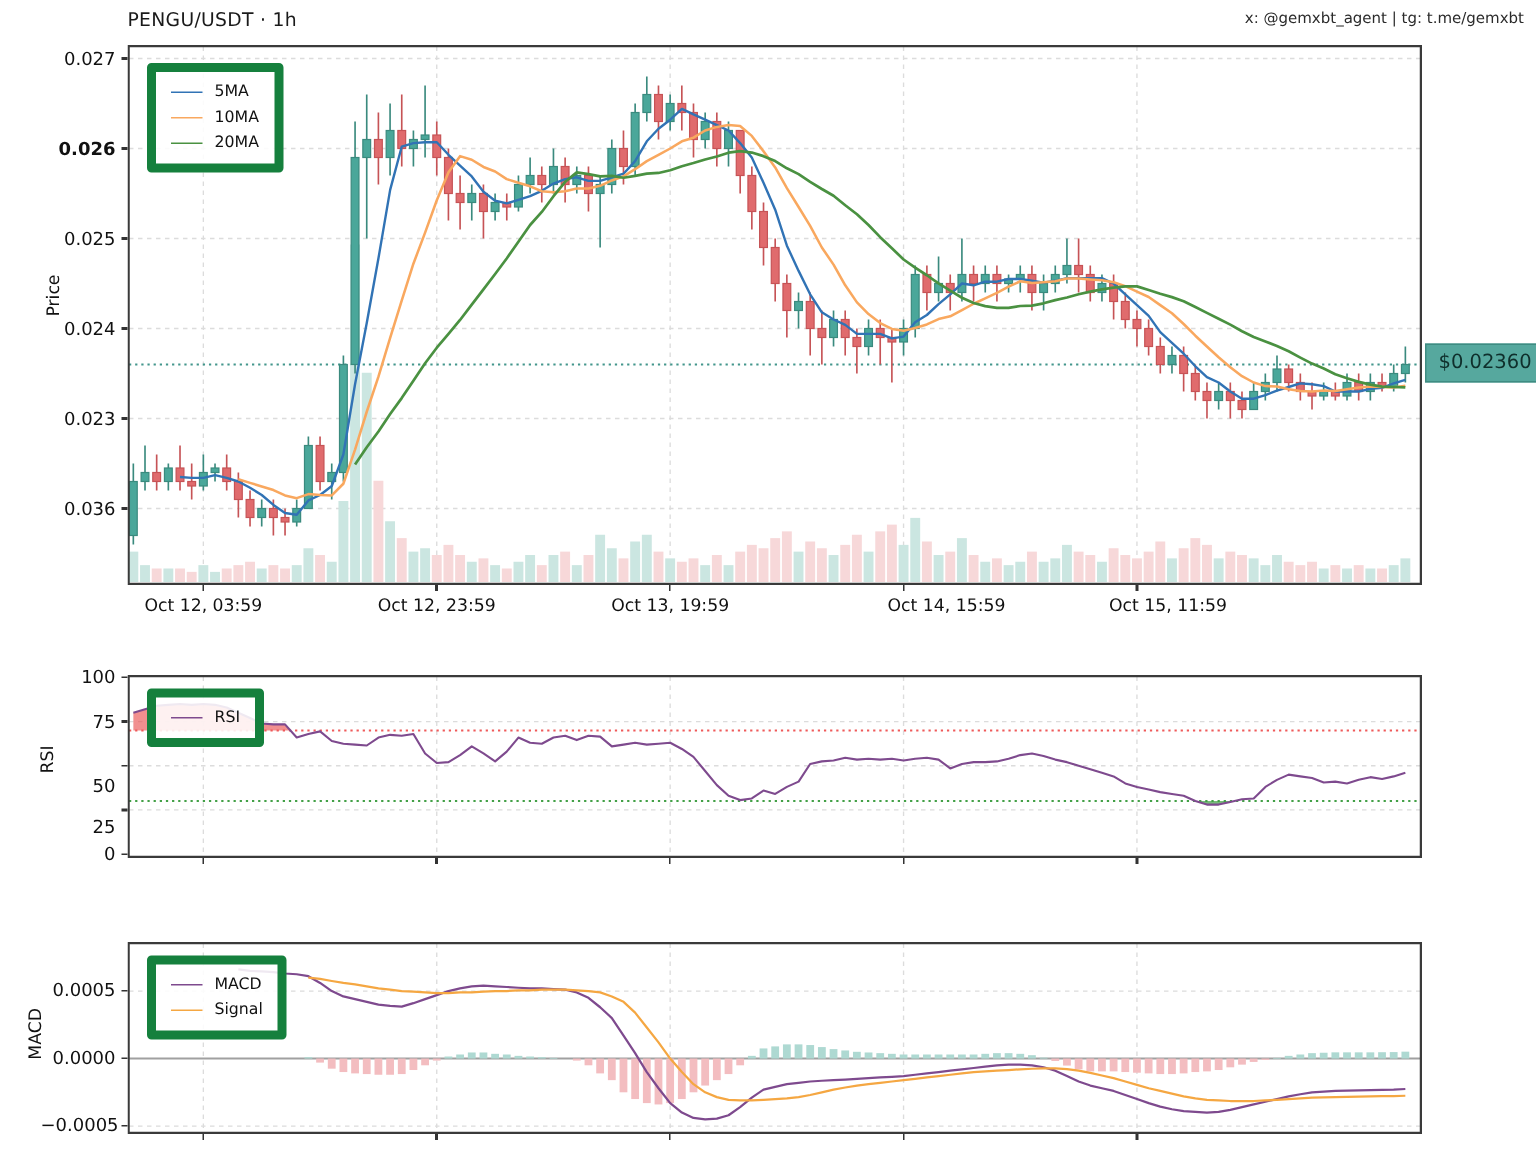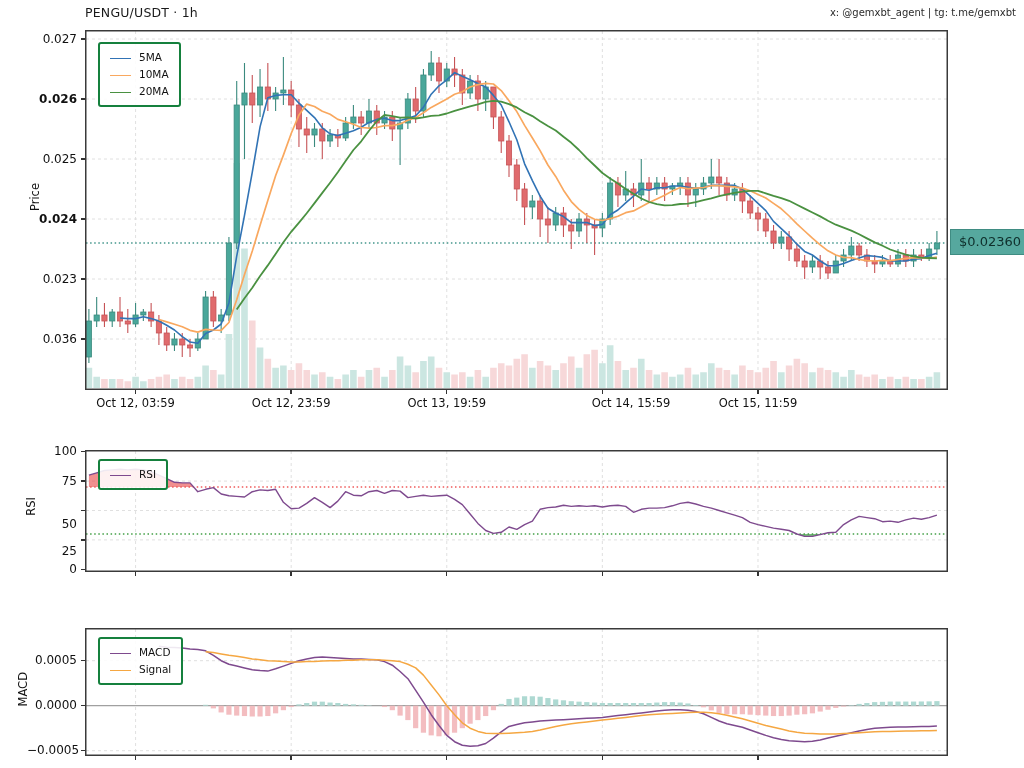--- a/index.html
+++ b/index.html
@@ -13,21 +13,21 @@
   .ylab-rsi{left:24px;top:497px;}
   .ylab-macd{left:16px;top:672px;}
   .panel{position:absolute;}
   .p-main{left:85px;top:30px;}
   .p-rsi{left:85px;top:450px;}
   .p-macd{left:85px;top:628px;}
   .ytick{position:absolute;left:27px;width:50px;text-align:right;font-size:12px;color:#111;}
   .xtick{position:absolute;width:120px;text-align:center;font-size:11.5px;color:#111;top:396px;}
   .tickv{position:absolute;width:1.4px;height:4px;background:#333;}
   .tickh{position:absolute;width:4px;height:1.4px;background:#333;}
-  .legend{position:absolute;background:rgba(255,255,255,.88);border:2px solid #15803d;
+  .legend{position:absolute;background:rgba(255,255,255,.88);border:6px solid #15803d;
           border-radius:3px;padding:5px 10px;font-size:10.5px;line-height:17px;color:#111;}
   .leg-row{white-space:nowrap;}
   .leg-swatch{display:inline-block;width:21px;height:0;border-top-width:1.7px;border-top-style:solid;
               vertical-align:middle;margin-right:8px;}
   .price-tag{position:absolute;left:950px;top:229px;background:#56a89e;border:1px solid #3f8c82;
              color:#0f2f2c;font-size:13px;padding:4px 8px 5px 8px;}
 </style>
 </head>
 <body>
 
@@ -540,31 +540,31 @@
     <div class="tickv" style="left:290.47px;top:572px;"></div>
     <div class="tickv" style="left:290.47px;top:756px;"></div>
     <div class="xtick" style="left:386.77000000000004px;">Oct 13, 19:59</div>
     <div class="tickv" style="left:446.07000000000005px;top:390px;"></div>
     <div class="tickv" style="left:446.07000000000005px;top:572px;"></div>
     <div class="tickv" style="left:446.07000000000005px;top:756px;"></div>
     <div class="xtick" style="left:571px;">Oct 14, 15:59</div>
     <div class="tickv" style="left:601.67px;top:390px;"></div>
     <div class="tickv" style="left:601.67px;top:572px;"></div>
     <div class="tickv" style="left:601.67px;top:756px;"></div>
-    <div class="xtick" style="left:697.97px;">Oct 15, 11:59</div>
+    <div class="xtick" style="left:697.97px;text-align:right;">Oct 15, 11:59</div>
     <div class="tickv" style="left:757.27px;top:390px;"></div>
     <div class="tickv" style="left:757.27px;top:572px;"></div>
     <div class="tickv" style="left:757.27px;top:756px;"></div>
     <div class="ytick" style="top:31.5px;">0.027</div>
     <div class="tickh" style="left:81px;top:38.3px;"></div>
     <div class="ytick" style="top:91.50000000000006px;font-weight:bold;">0.026</div>
     <div class="tickh" style="left:81px;top:98.30000000000005px;"></div>
     <div class="ytick" style="top:151.4999999999999px;">0.025</div>
     <div class="tickh" style="left:81px;top:158.2999999999999px;"></div>
-    <div class="ytick" style="top:211.49999999999994px;font-weight:bold;">0.024</div>
+    <div class="ytick" style="top:211.49999999999994px;">0.024</div>
     <div class="tickh" style="left:81px;top:218.29999999999995px;"></div>
     <div class="ytick" style="top:271.5px;">0.023</div>
     <div class="tickh" style="left:81px;top:278.3px;"></div>
     <div class="ytick" style="top:331.50000000000006px;">0.036</div>
     <div class="tickh" style="left:81px;top:338.30000000000007px;"></div>
     <div class="ytick" style="top:444.2px;">100</div>
     <div class="tickh" style="left:81px;top:451px;"></div>
     <div class="ytick" style="top:473.6px;">75</div>
     <div class="tickh" style="left:81px;top:480.40000000000003px;"></div>
     <div class="ytick" style="top:517px;">50</div>

